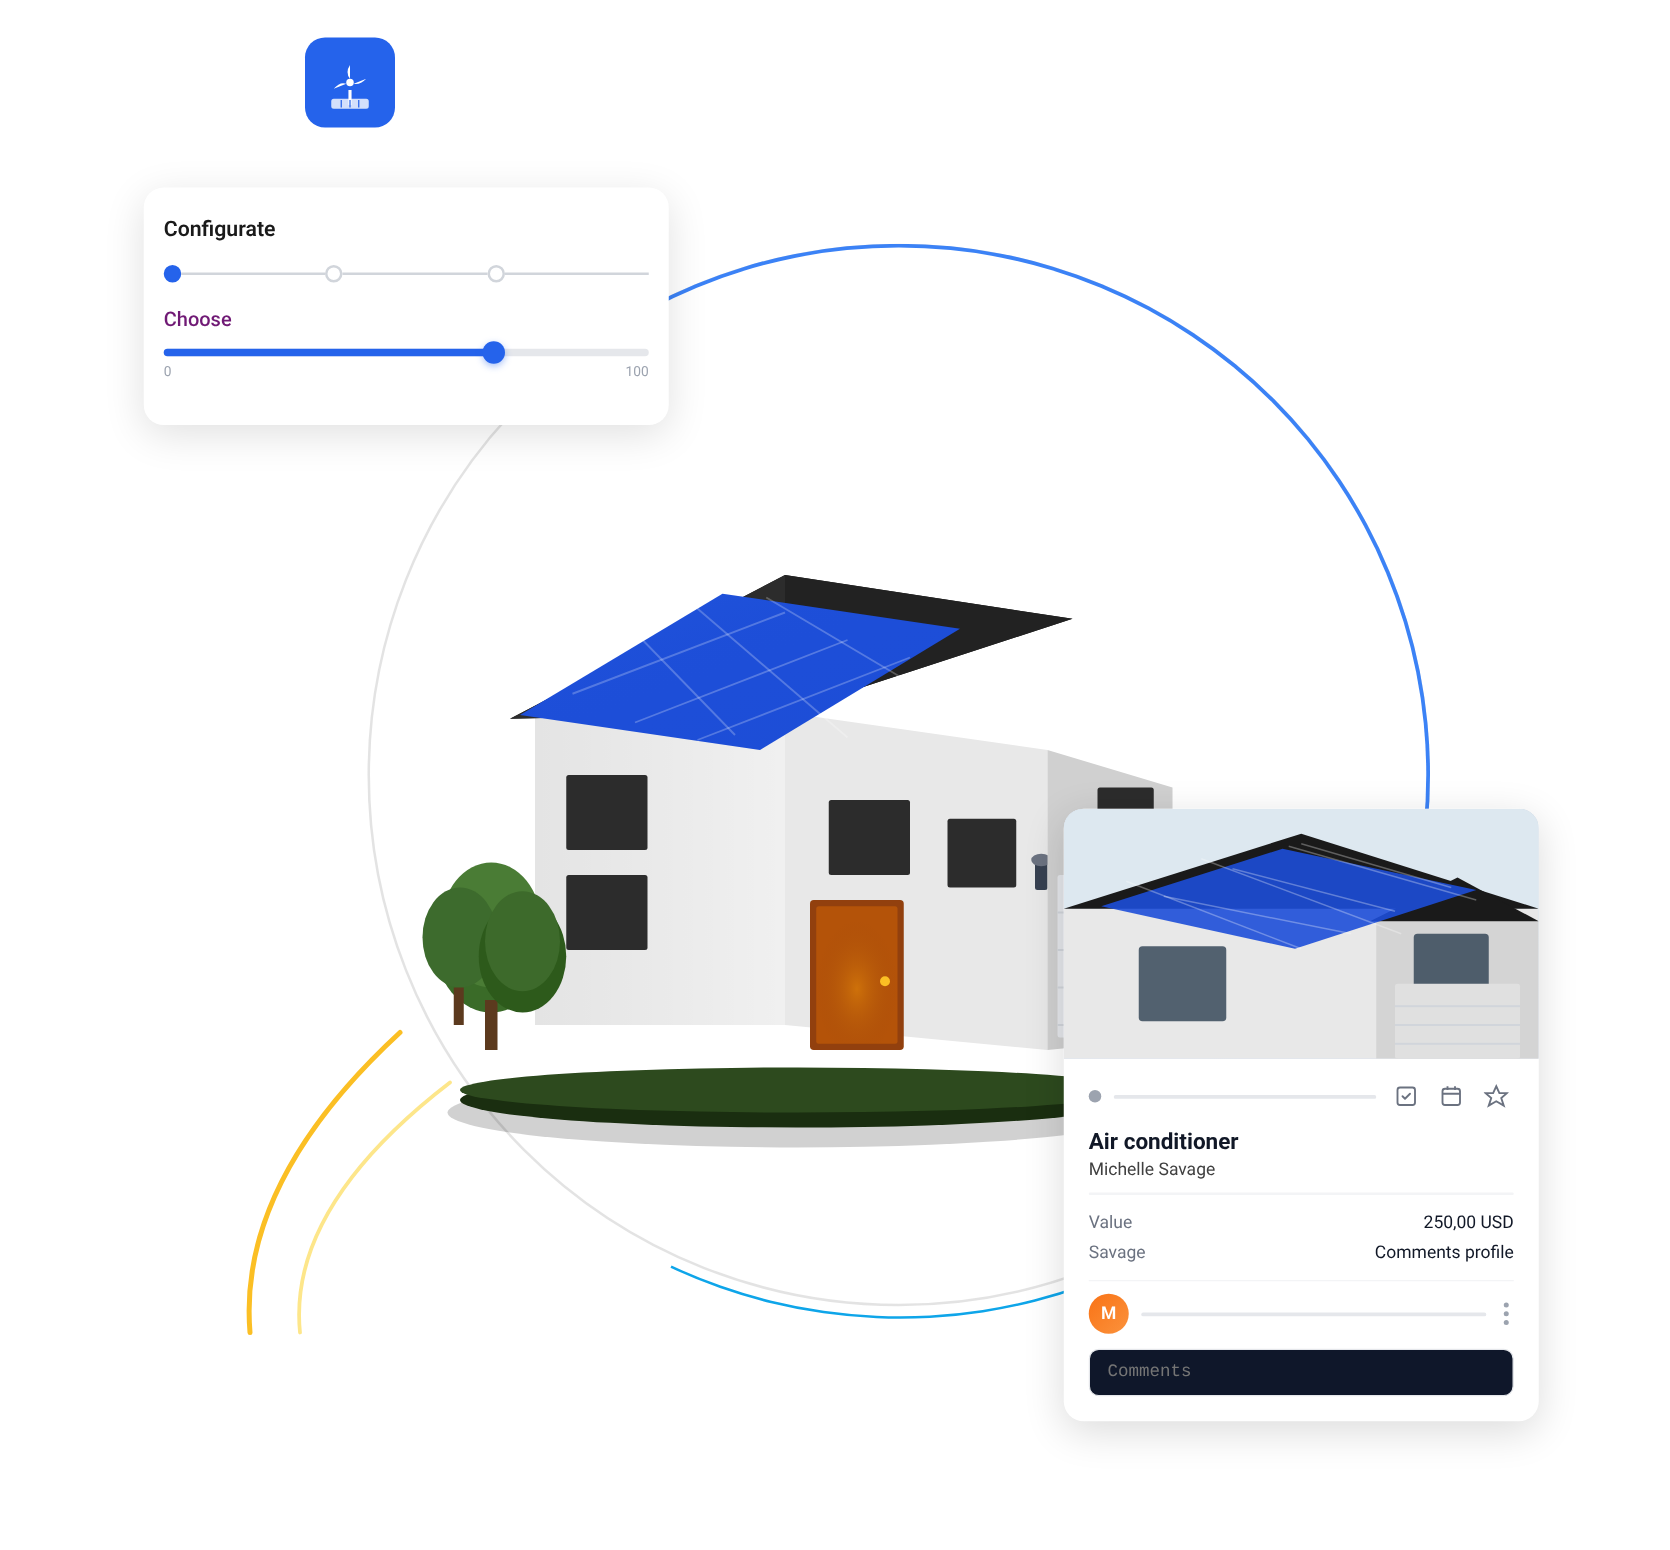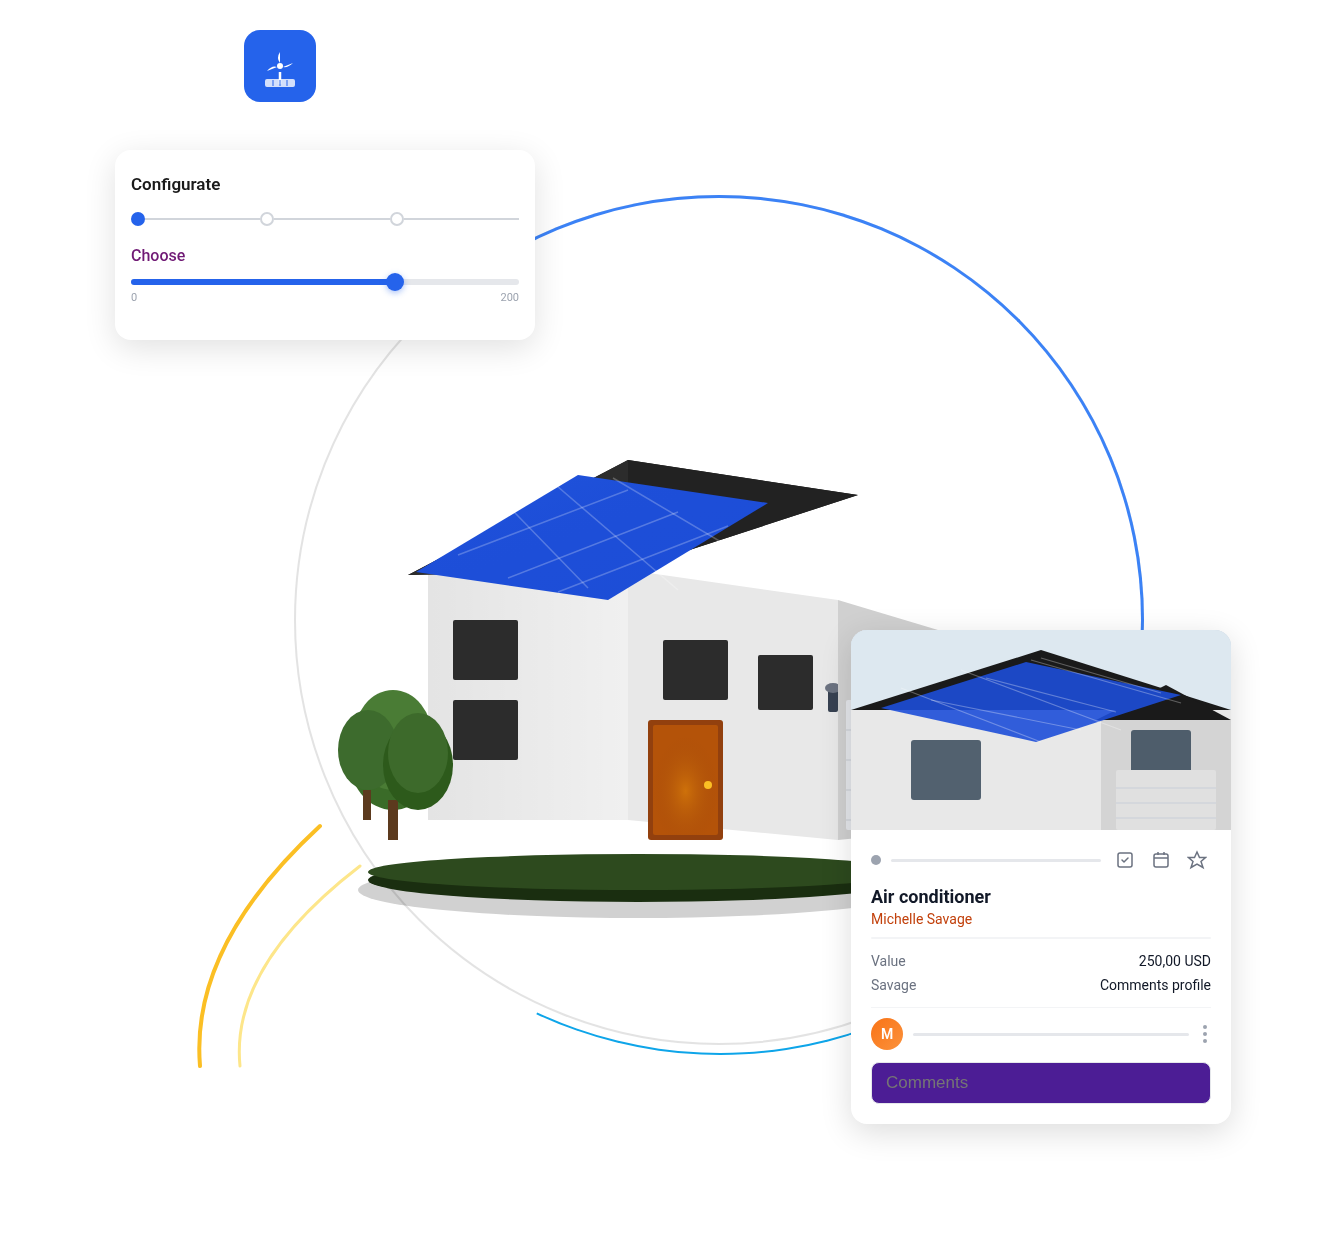--- a/index.html
+++ b/index.html
@@ -135,21 +135,21 @@
       width: 44px;
       height: 44px;
       fill: none;
       stroke: white;
       stroke-width: 2;
     }
 
     
     .ac-card {
       position: absolute;
-      bottom: 61px;
+      bottom: 48px;
       right: 55px;
       width: 380px;
       background: #ffffff;
       border-radius: 16px;
       padding: 0;
       box-shadow: 0 8px 32px rgba(0,0,0,0.14);
       z-index: 10;
       overflow: hidden;
     }
 
@@ -205,21 +205,21 @@
 
     .ac-title {
       font-size: 18px;
       font-weight: 700;
       color: #111827;
       margin-bottom: 4px;
     }
 
     .ac-subtitle {
       font-size: 14px;
-      color: #c2410c;
+      color: #404040;
       margin-bottom: 10px;
     }
 
     .ac-divider-line {
       height: 2px;
       background: #f3f4f6;
       border-radius: 1px;
       margin-bottom: 14px;
     }
 
@@ -284,23 +284,24 @@
       border-radius: 50%;
       background: #9ca3af;
     }
 
     .ac-comments-input {
       margin-top: 12px;
       width: 100%;
       padding: 10px 14px;
       border: 1px solid #e5e7eb;
       border-radius: 8px;
-      font-size: 17px;
+      font-size: 14px;
       color: #9ca3af;
-      background: #4c1d95;
+      background: #0f172a;
+      font-family: Liberation Mono, monospace;
     }
 
     
     .deco-circle-outer {
       position: absolute;
       width: 850px;
       height: 850px;
       border-radius: 50%;
       top: 50%;
       left: 50%;
@@ -510,21 +511,21 @@
 
       <div class="choose-label">Choose</div>
 
       <div class="slider-container">
         <div class="slider-track">
           <div class="slider-fill"></div>
           <div class="slider-thumb"></div>
         </div>
         <div class="slider-labels">
           <span>0</span>
-          <span>200</span>
+          <span>100</span>
         </div>
       </div>
     </div>
   </div>
 
   <div class="ac-card-wrapper">
     <div class="ac-card">
 
       <div class="ac-card-image">
         <svg width="380" height="200" viewBox="0 0 380 200">

